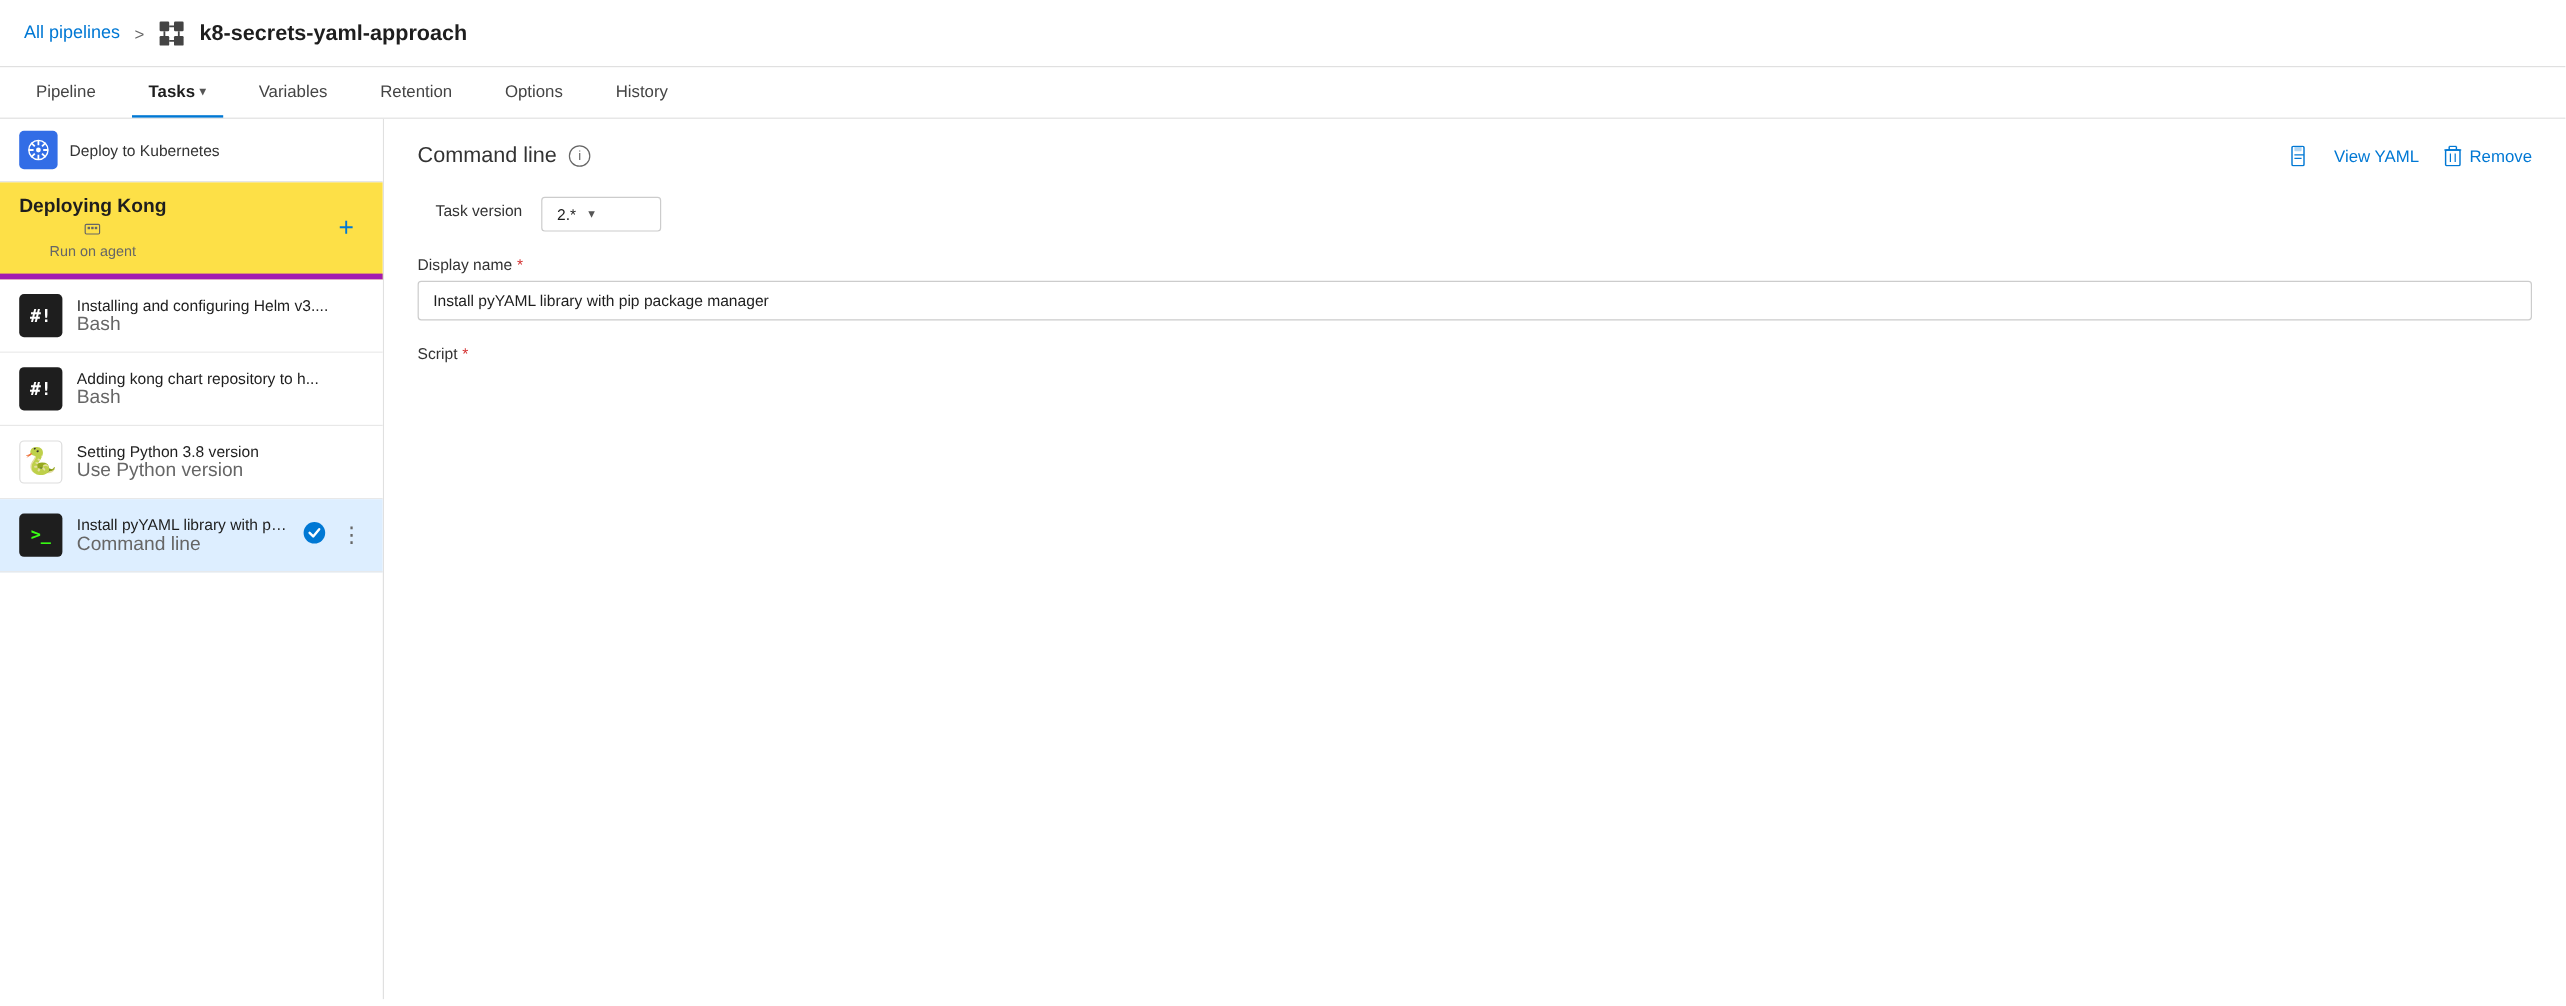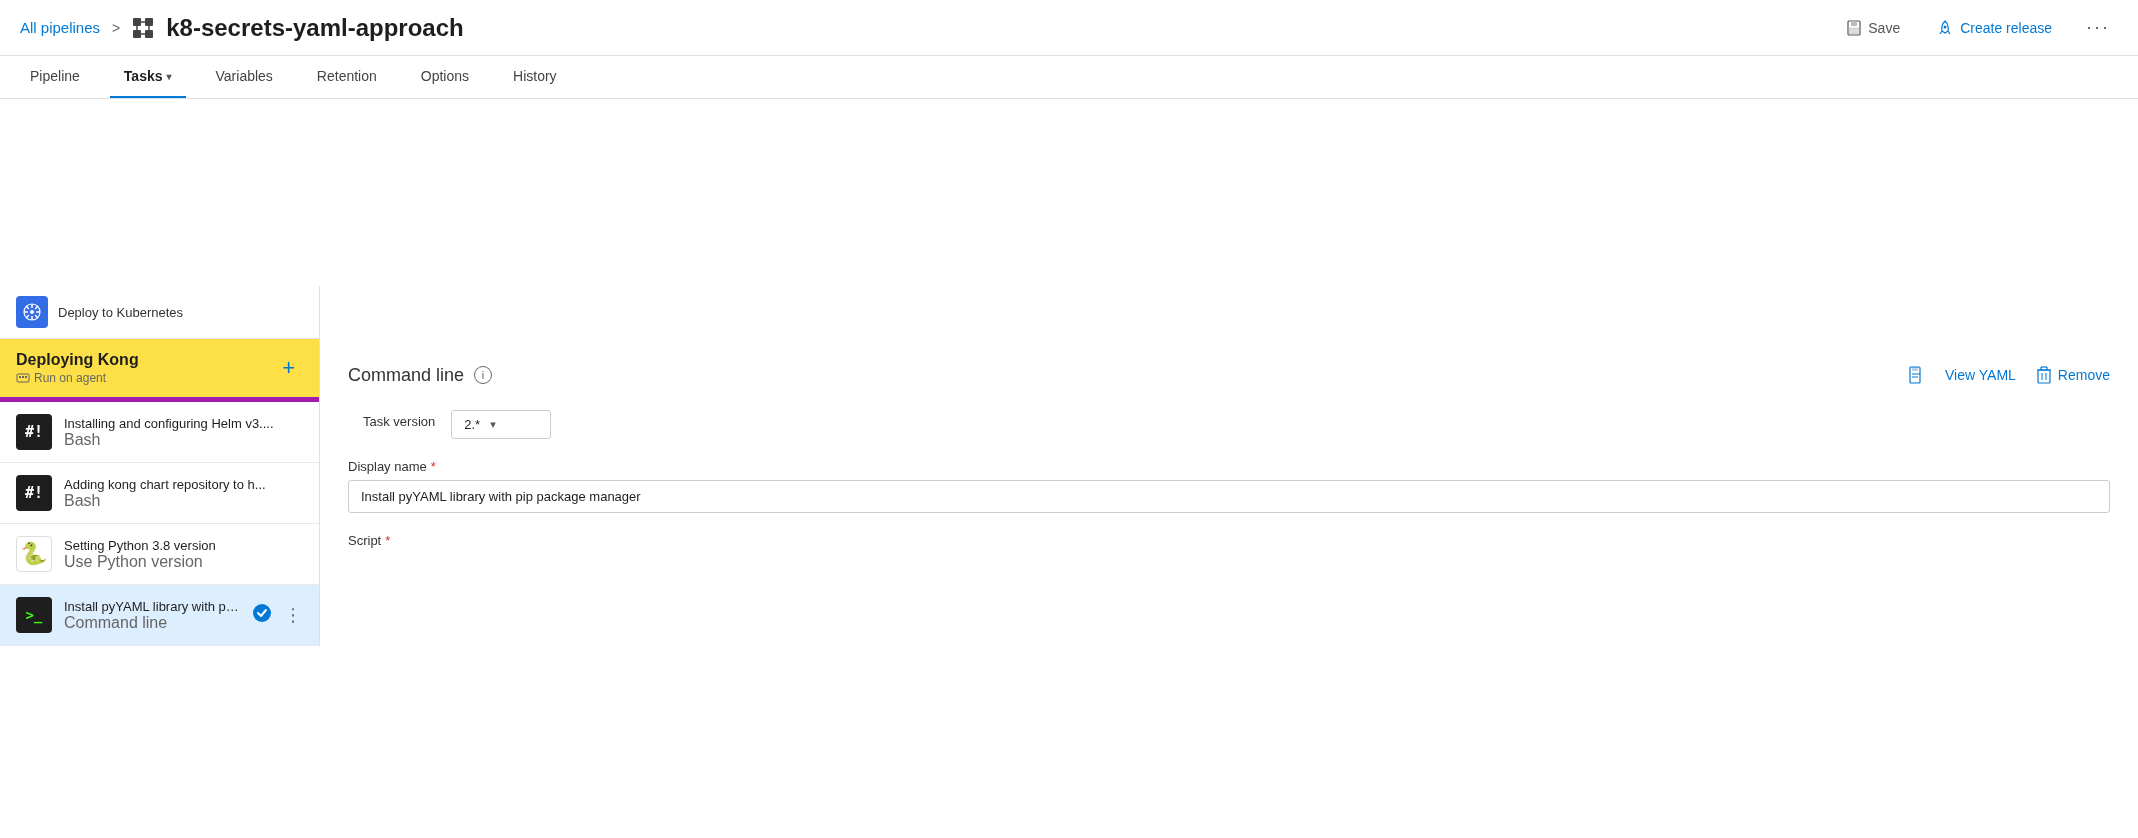--- a/index.html
+++ b/index.html
@@ -33,21 +33,21 @@
     }
     .pipeline-icon {
       display: inline-flex;
       align-items: center;
       justify-content: center;
       width: 22px;
       height: 22px;
       margin-right: 4px;
     }
     .pipeline-title {
-      font-size: 24px;
+      font-size: 18px;
       font-weight: 600;
       color: #1e1e1e;
     }
     .header-right {
       display: flex;
       align-items: center;
       gap: 16px;
     }
     .btn-save {
       display: flex;
@@ -108,21 +108,20 @@
     .nav-tab .dropdown-arrow {
       font-size: 10px;
       color: #555;
     }
 
     
     .main-layout {
       display: flex;
       height: calc(838px - 56px - 48px);
       overflow: hidden;
-      align-items: center;
     }
 
     
     .left-panel {
       width: 320px;
       min-width: 320px;
       border-right: 1px solid #e0e0e0;
       overflow-y: auto;
       display: flex;
       flex-direction: column;
@@ -166,20 +165,21 @@
       font-weight: 600;
       color: #1e1e1e;
     }
     .stage-subtitle {
       font-size: 12px;
       color: #666;
       display: flex;
       align-items: center;
       gap: 4px;
       margin-top: 2px;
+      flex-direction: column;
     }
     .btn-add-task {
       background: none;
       border: none;
       color: #0078d4;
       font-size: 22px;
       cursor: pointer;
       padding: 4px 8px;
     }
 
@@ -396,40 +396,20 @@
         <rect x="13" y="1" width="8" height="8" rx="1" fill="#444"></rect>
         <rect x="1" y="13" width="8" height="8" rx="1" fill="#444"></rect>
         <rect x="13" y="13" width="8" height="8" rx="1" fill="#444"></rect>
         <line x1="9" y1="5" x2="13" y2="5" stroke="#444" stroke-width="1.5"></line>
         <line x1="5" y1="9" x2="5" y2="13" stroke="#444" stroke-width="1.5"></line>
         <line x1="17" y1="9" x2="17" y2="13" stroke="#444" stroke-width="1.5"></line>
         <line x1="9" y1="17" x2="13" y2="17" stroke="#444" stroke-width="1.5"></line>
       </svg>
     </span>
     <span class="pipeline-title">k8-secrets-yaml-approach</span>
-  </div>
-  <div class="header-right">
-    <button class="btn-save">
-      <svg width="16" height="16" viewBox="0 0 16 16" fill="none">
-        <rect x="2" y="1" width="12" height="14" rx="1" stroke="#555" stroke-width="1.2" fill="none"></rect>
-        <rect x="5" y="1" width="6" height="5" rx="0.5" fill="#bbb"></rect>
-        <rect x="3" y="8" width="10" height="6" rx="0.5" fill="#ddd" stroke="#bbb" stroke-width="0.5"></rect>
-      </svg>
-      <span>Save</span>
-    </button>
-    <button class="btn-create-release">
-      <svg width="18" height="18" viewBox="0 0 18 18" fill="none">
-        <path d="M9 2C11 4 13 7 12 12L9 14L6 12C5 7 7 4 9 2Z" stroke="#0078d4" stroke-width="1.2" fill="none"></path>
-        <circle cx="9" cy="8" r="1.5" fill="#0078d4"></circle>
-        <path d="M6 12L4 15" stroke="#0078d4" stroke-width="1.2"></path>
-        <path d="M12 12L14 15" stroke="#0078d4" stroke-width="1.2"></path>
-      </svg>
-      <span>Create release</span>
-    </button>
-    <button class="btn-more">···</button>
   </div>
 </div>
 
 <div class="nav-tabs">
   <div class="nav-tab">
     <span>Pipeline</span>
   </div>
   <div class="nav-tab active">
     <span>Tasks</span>
     <span class="dropdown-arrow">▾</span>

